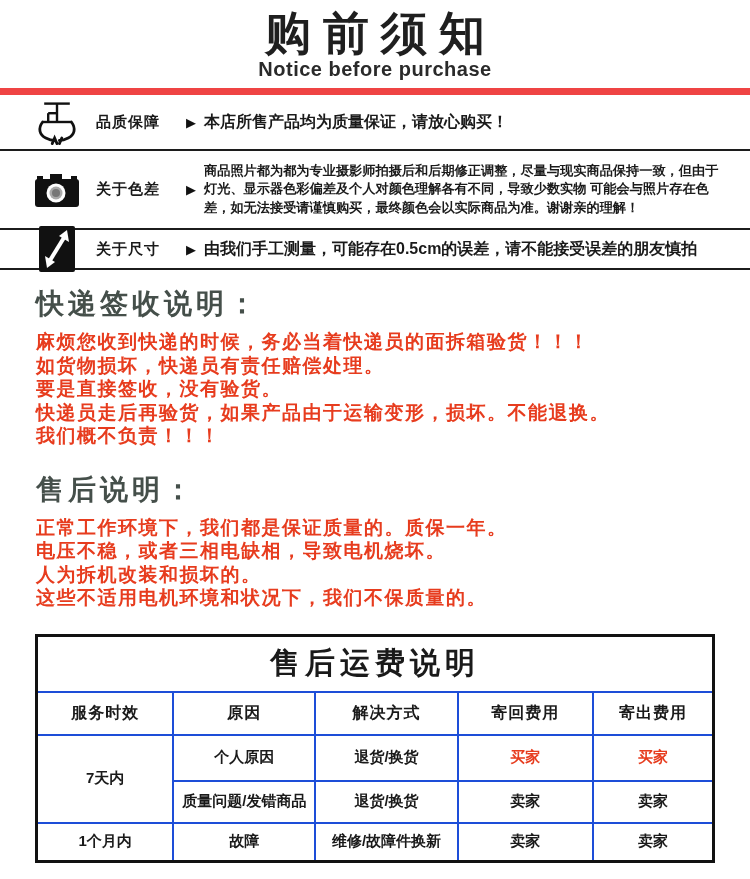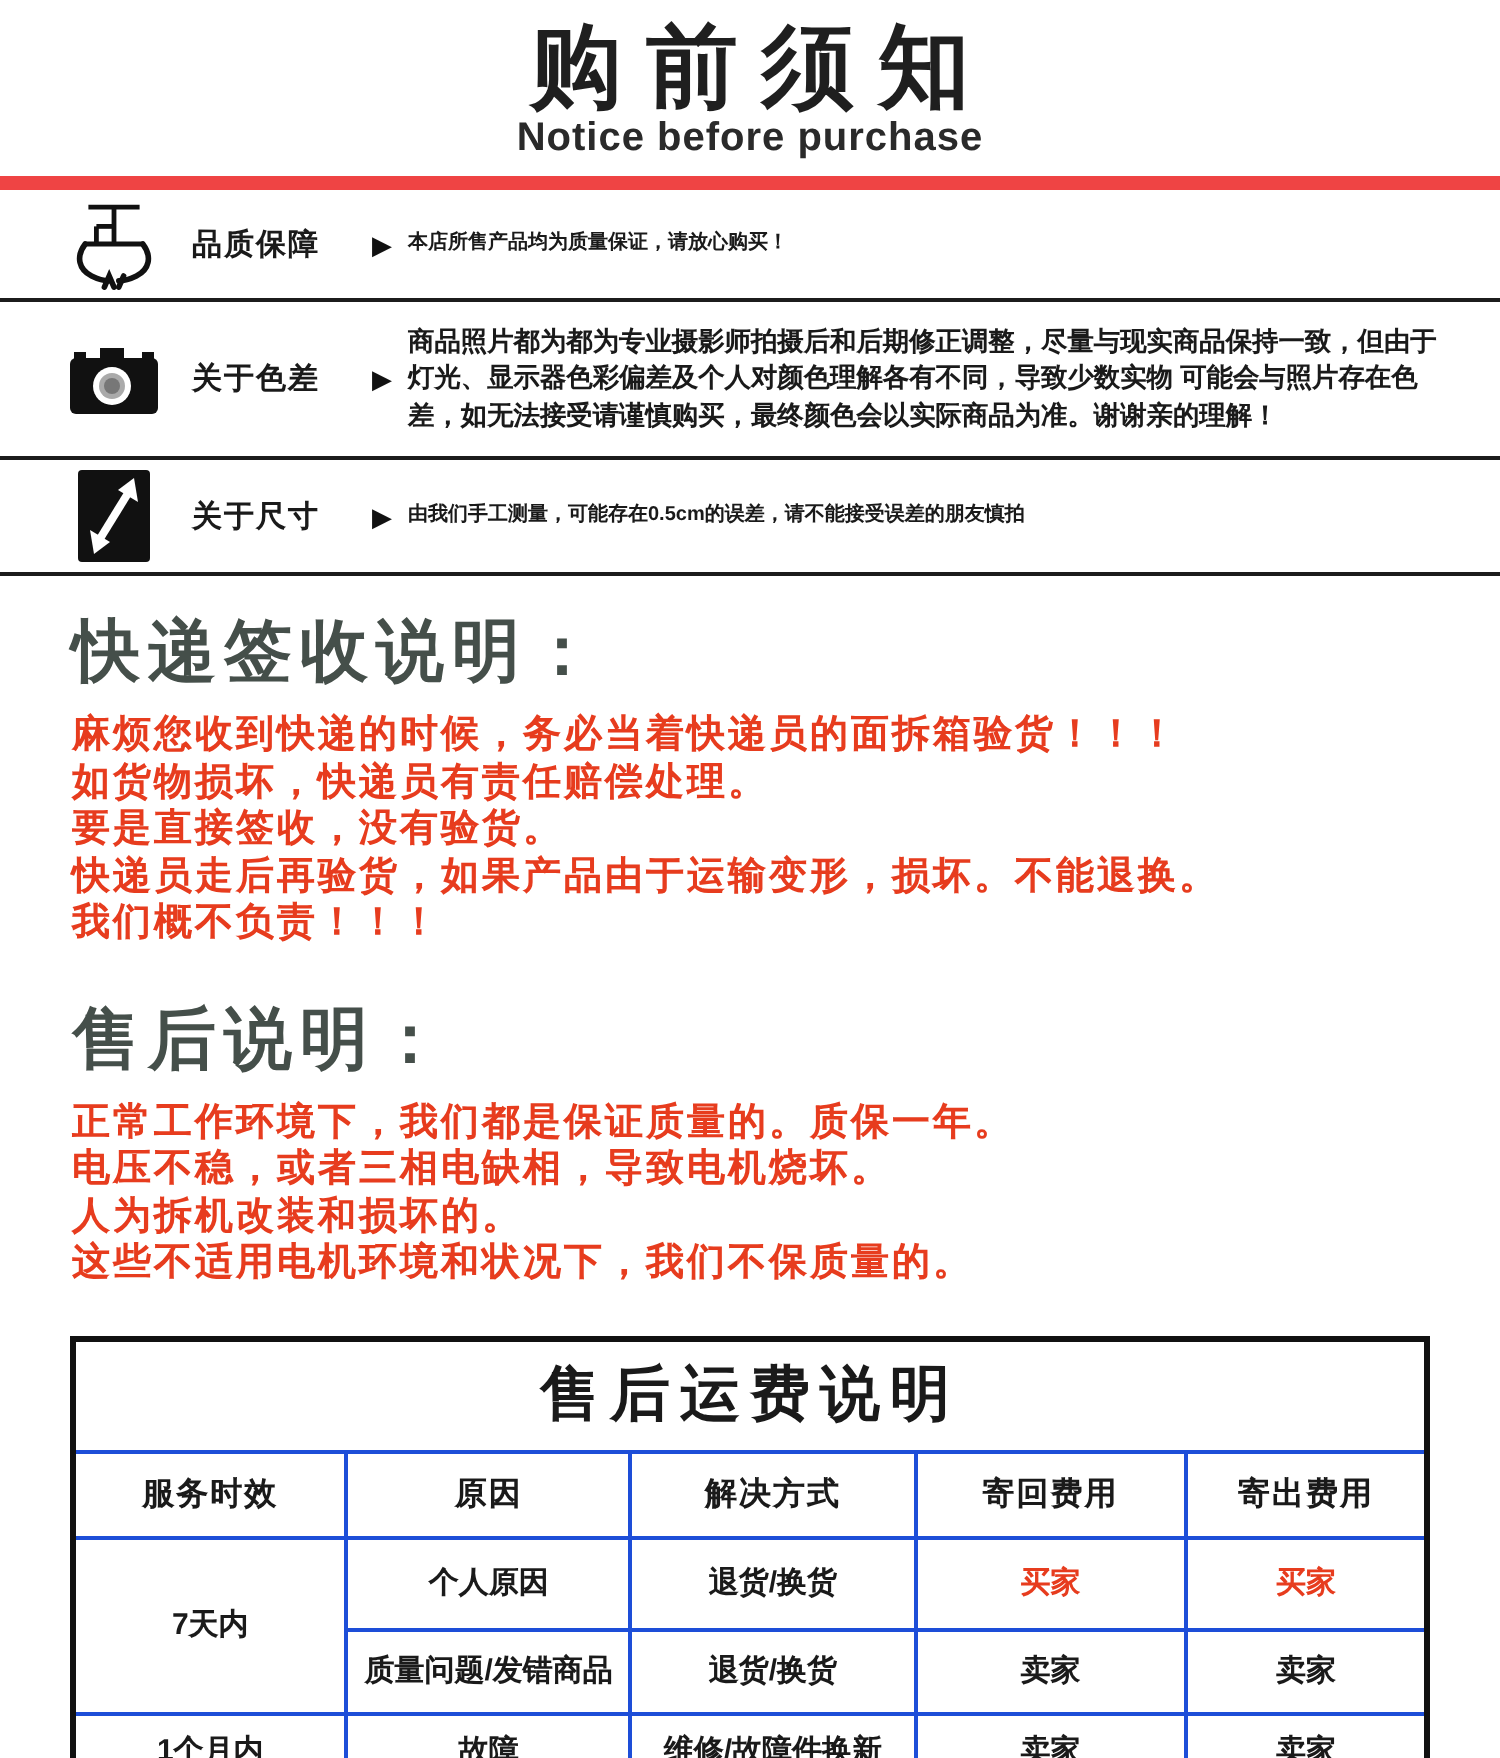--- a/index.html
+++ b/index.html
@@ -3,30 +3,30 @@
 <meta charset="utf-8">
 <style>
   html,body{margin:0;padding:0;background:#fff;}
   body{width:750px;height:879px;overflow:hidden;font-family:"Liberation Sans",sans-serif;color:#1a1a1a;}
   .title-block{text-align:center;padding-top:6px;}
   .page-title{margin:0;font-size:46px;font-weight:bold;letter-spacing:12px;text-indent:12px;line-height:54px;color:#1f1f1f;}
   .page-subtitle{margin:-2px 0 0 0;font-size:20px;font-weight:bold;letter-spacing:0.5px;color:#2a2a2a;}
   .notice-row{display:flex;align-items:center;padding:0 26px 0 30px;border-bottom:2px solid #1c1c1c;box-sizing:border-box;}
   .row-quality{height:63px;border-top:7px solid #ef4444;margin-top:7px;}
   .row-color{height:79px;}
-  .row-size{height:58px;}
+  .row-size{height:40px;}
   .n-icon{width:54px;flex:none;display:flex;justify-content:center;align-items:center;}
   .n-label{flex:none;width:78px;margin-left:12px;font-size:15px;font-weight:bold;letter-spacing:1px;}
   .n-bullet{flex:none;margin:0 8px 0 12px;font-size:13px;color:#111;}
-  .n-text{flex:1;font-size:10px;font-weight:bold;line-height:20px;}
+  .n-text{flex:1;font-size:16px;font-weight:bold;line-height:20px;}
   .row-color .n-text{font-size:13.2px;line-height:18.5px;}
   .sec{padding-left:36px;}
   .sec-express{margin-top:15px;}
   .sec-after{margin-top:23px;}
-  .sec-h{margin:0 0 7px 0;font-size:34px;font-weight:600;letter-spacing:4px;color:#454f4a;}
+  .sec-h{margin:0 0 7px 0;font-size:28px;font-weight:600;letter-spacing:4px;color:#454f4a;}
   .sec-line{margin:0;font-size:19px;font-weight:bold;line-height:23.5px;letter-spacing:1.5px;color:#e73c1e;}
   .freight{width:680px;margin:24px auto 0 auto;border-collapse:collapse;border:3px solid #111;table-layout:fixed;}
   .freight td,.freight th{border:2px solid #1d4ed8;text-align:center;vertical-align:middle;padding:0;}
   .t-title{height:54px;font-size:30px;font-weight:bold;letter-spacing:5px;border-bottom:2px solid #111;}
   .t-head th{height:41px;font-size:16px;font-weight:bold;letter-spacing:1px;}
   .t-row td{font-size:15px;font-weight:bold;}
   .r0 td{height:44px;} .r1 td{height:40px;} .r2 td{height:36px;}
   .fee-red{color:#e73c1e;}
   .col-time{width:20.2%;} .col-reason{width:21%;} .col-solution{width:21%;} .col-return{width:20%;} .col-send{width:17.8%;}
 </style>

